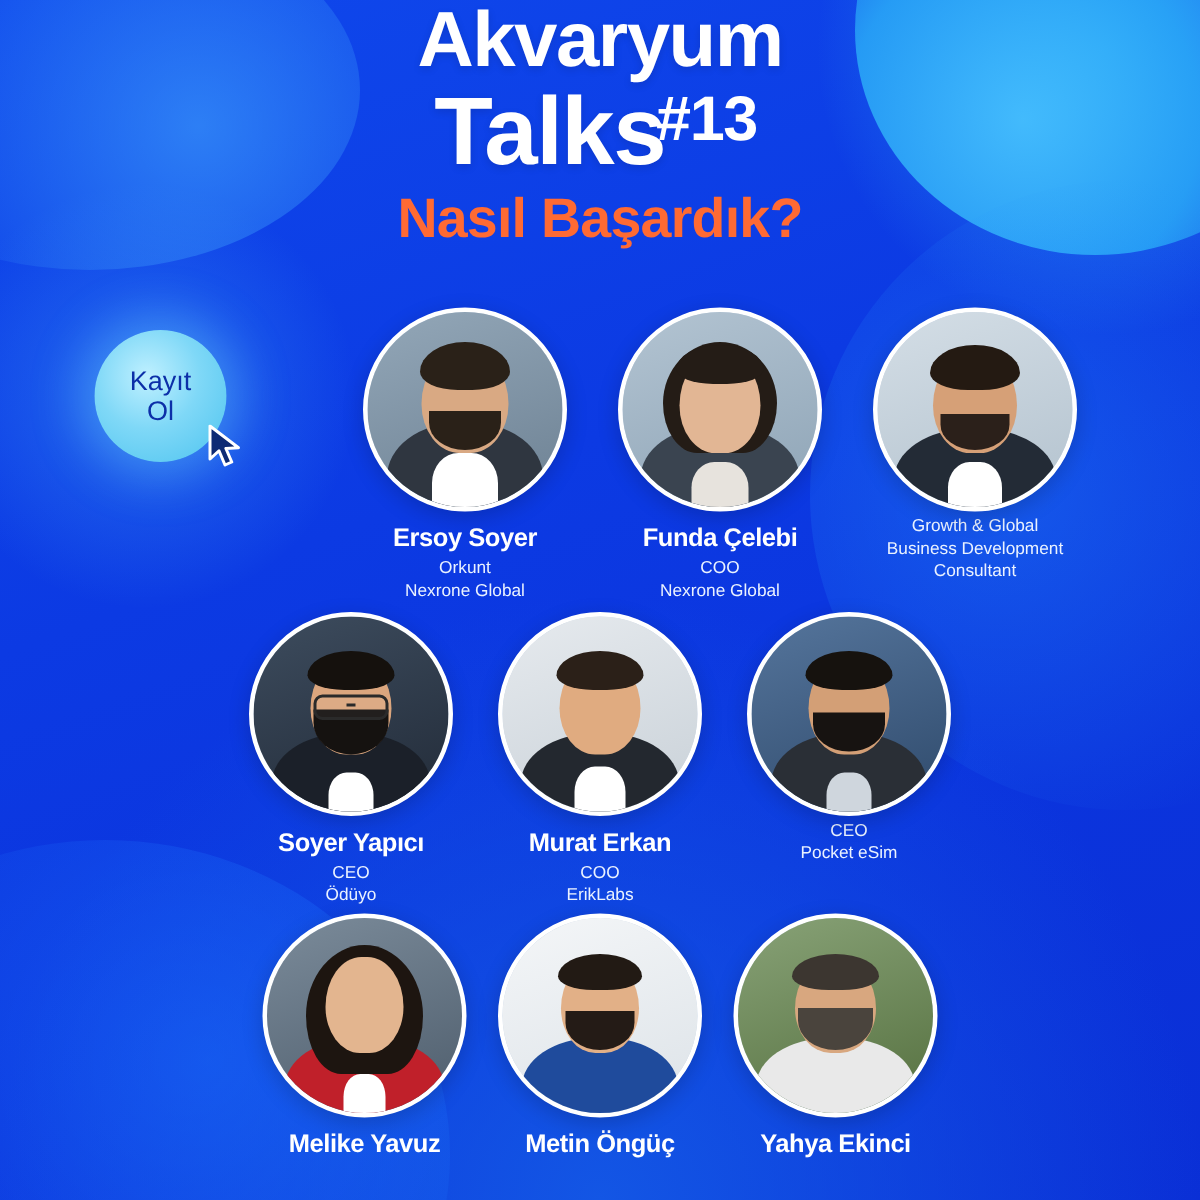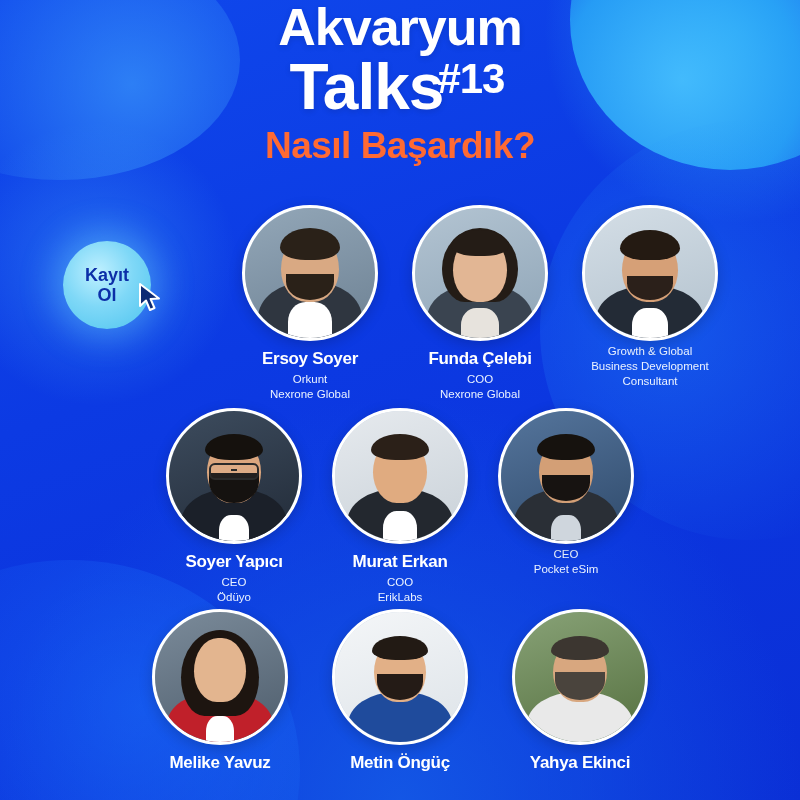--- a/index.html
+++ b/index.html
@@ -117,32 +117,32 @@
     font-weight: bold;
     color: #ff6a33;
     margin: 6px 0 0 0;
     letter-spacing: -0.5px;
   }
 
   
   .register-badge {
     position: absolute;
     left: 63px;
-    top: 241px;
+    top: 220px;
     width: 88px;
     height: 88px;
     border-radius: 50%;
     background: radial-gradient(circle at 40% 35%, #bff0ff 0%, #7fd8f7 45%, #4cc3ef 100%);
     box-shadow: 0 0 32px 10px rgba(120, 220, 255, 0.35);
     display: flex;
     flex-direction: column;
     align-items: center;
     justify-content: center;
     color: #0c2fa8;
-    font-weight: bold;
+    font-weight: normal;
     font-size: 18px;
     line-height: 1.12;
     text-align: center;
   }
   .cursor-icon {
     position: absolute;
     left: 138px;
     top: 283px;
     width: 26px;
     height: 30px;
@@ -155,21 +155,21 @@
     right: 0;
     top: 205px;
   }
   .row {
     display: flex;
     justify-content: center;
     align-items: flex-start;
   }
   .row-1 { gap: 30px; padding-left: 160px; }
   .row-2 { gap: 26px; margin-top: 6px; }
-  .row-3 { gap: 40px; margin-top: 4px; }
+  .row-3 { gap: 17px; margin-top: 4px; }
 
   .speaker {
     width: 140px;
     text-align: center;
   }
   .avatar {
     width: 130px;
     height: 130px;
     border-radius: 50%;
     margin: 0 auto;

